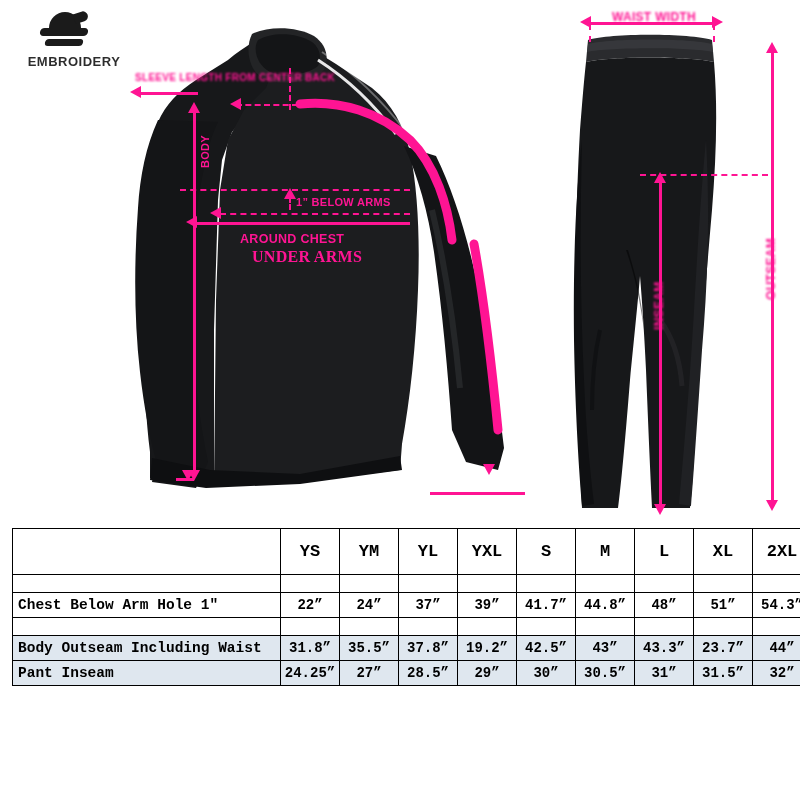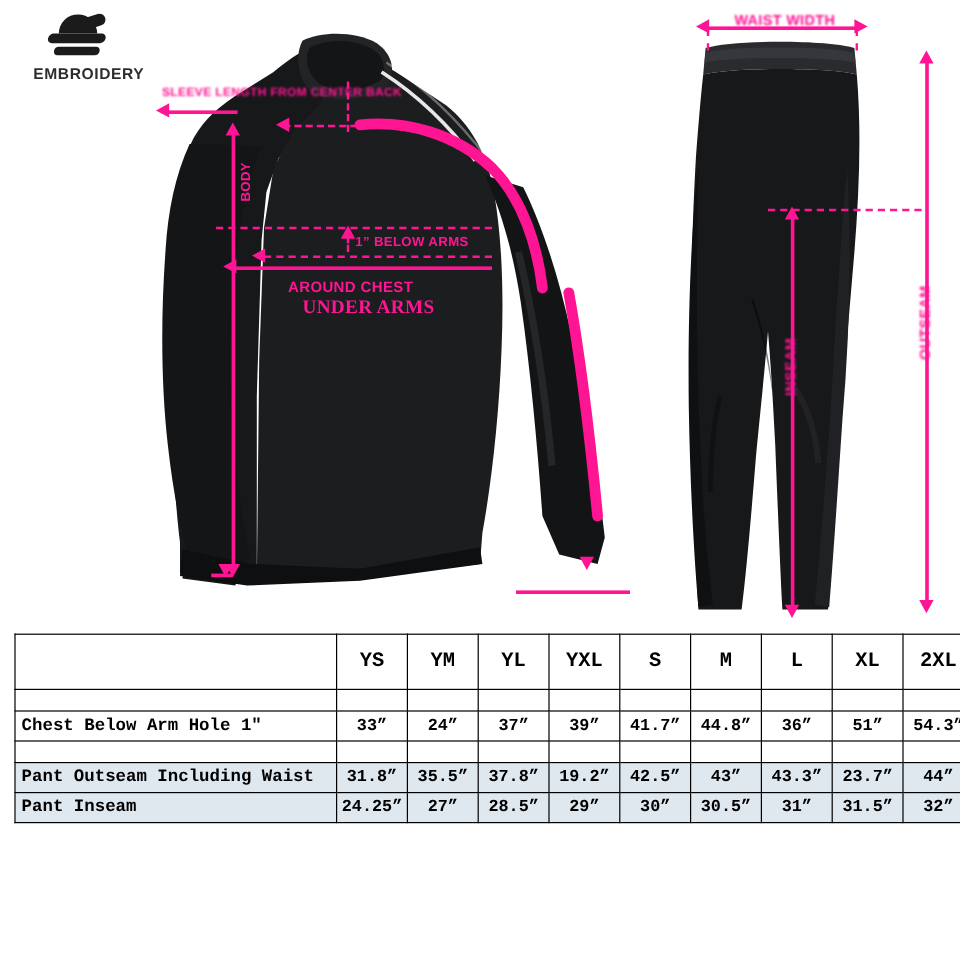--- a/index.html
+++ b/index.html
@@ -338,47 +338,47 @@
           <td></td>
           <td></td>
         <td></td>
           <td></td>
           <td></td>
       </tr>
 
 
       <tr class="plain">
         <td class="rowlabel">Chest Below Arm Hole 1"</td>
-        <td>33”</td>
+        <td>22”</td>
         <td>24”</td>
         <td>37”</td>
         <td>39”</td>
         <td>41.7”</td>
         <td>44.8”</td>
-        <td>36”</td>
+        <td>48”</td>
         <td>51”</td>
         <td>54.3”</td>
       </tr>
 
 
       <tr class="spacer">
         <td></td>
         <td></td>
           <td></td>
           <td></td>
         <td></td>
           <td></td>
           <td></td>
         <td></td>
           <td></td>
           <td></td>
       </tr>
 
       <tr class="shaded">
-        <td class="rowlabel">Pant Outseam Including Waist</td>
+        <td class="rowlabel">Body Outseam Including Waist</td>
         <td>31.8”</td>
         <td>35.5”</td>
         <td>37.8”</td>
         <td>19.2”</td>
         <td>42.5”</td>
         <td>43”</td>
         <td>43.3”</td>
         <td>23.7”</td>
         <td>44”</td>
       </tr>

